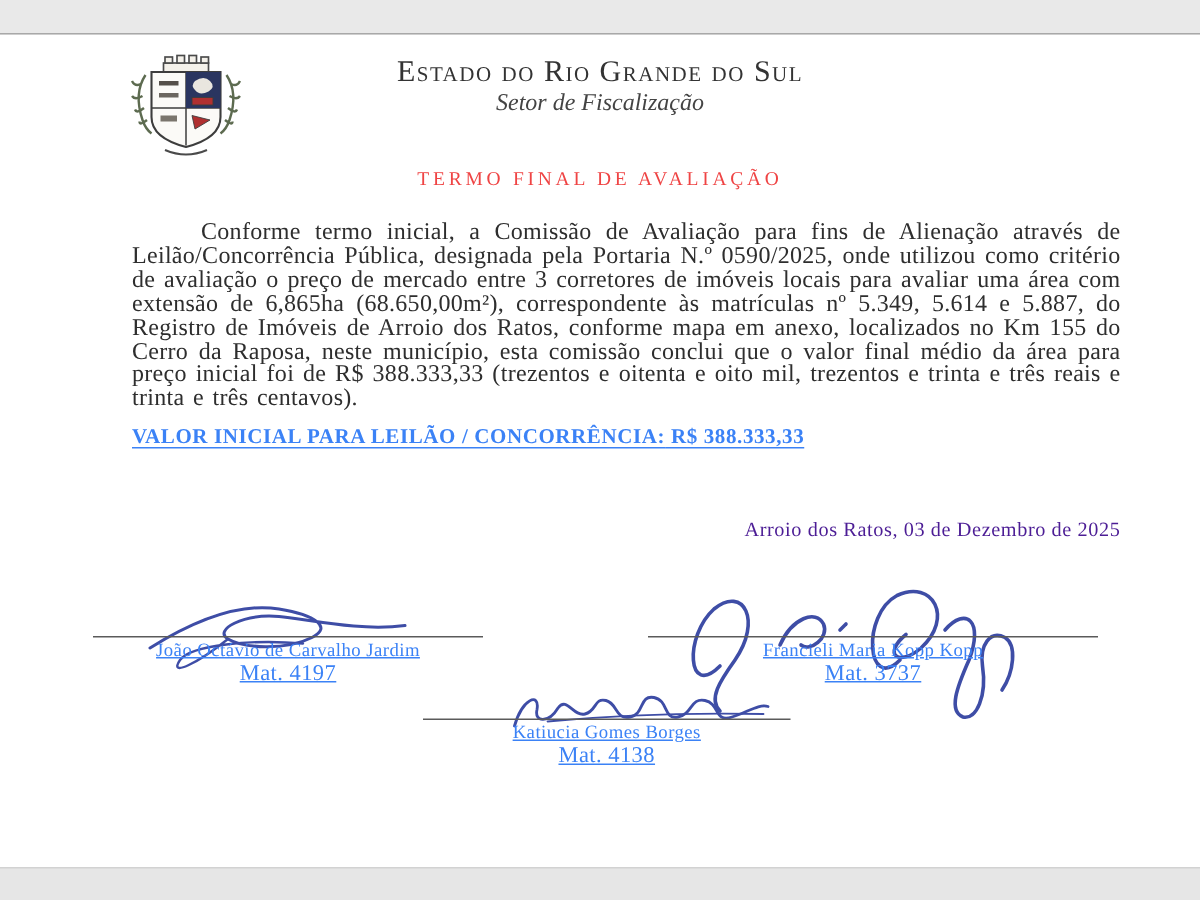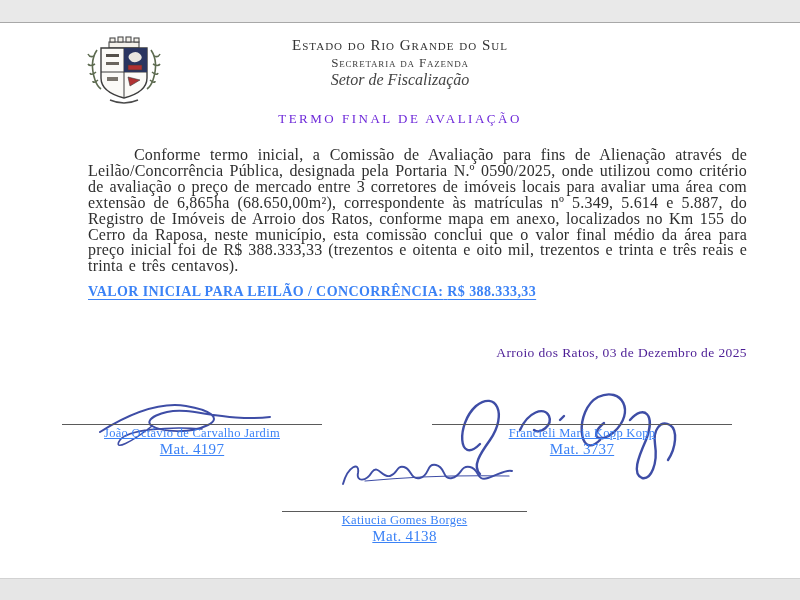--- a/index.html
+++ b/index.html
@@ -17,37 +17,37 @@
   .scan-band-bottom {
     position:absolute; left:0; top:578px; width:800px; height:22px;
     background:#e6e6e6; border-top:1px solid #d2d2d2;
   }
   .doc { position:absolute; left:0; top:0; width:800px; height:600px; }
 
   .crest { position:absolute; left:84px; top:36px; width:80px; height:72px; }
 
   .header-text { position:absolute; left:0; top:37px; width:800px; text-align:center; }
   .hdr-state {
-    font-variant:small-caps; font-size:15px; letter-spacing:1px; color:#333;
+    font-variant:small-caps; font-size:20px; letter-spacing:1px; color:#333;
   }
   .hdr-muni {
     font-weight:bold; font-size:16.5px; letter-spacing:0.6px; color:#1d1d1d;
     margin-top:1px;
   }
   .hdr-dept {
     font-variant:small-caps; font-size:13px; letter-spacing:0.8px; color:#3a3a3a;
     margin-top:1px;
   }
   .hdr-sector {
     font-style:italic; font-size:16px; color:#444; margin-top:0px;
   }
 
   .doc-title {
     position:absolute; left:0; top:111px; width:800px; text-align:center;
-    font-size:13px; letter-spacing:2.5px; color:#6d28d9;
+    font-size:13px; letter-spacing:2.5px; color:#ef4444;
   }
 
   .body-par {
     position:absolute; left:88px; top:147px; width:659px;
     font-size:16px; line-height:15.9px; text-align:justify;
     text-indent:46px; color:#2e2e2e; letter-spacing:0.2px;
     word-spacing:1.5px;
   }
 
   .value-line {
@@ -62,21 +62,21 @@
     position:absolute; right:53px; top:345px;
     font-size:13.5px; color:#4c1d95; letter-spacing:0.4px;
   }
 
   .sig { position:absolute; text-align:center; color:#3b82f6;text-decoration:underline; }
   .sig .rule { border-top:1.3px solid #5a5a5a; height:0; margin-bottom:1px; }
   .sig .sig-name { font-size:12.5px; letter-spacing:0.3px; }
   .sig .sig-mat  { font-size:15px; letter-spacing:0.3px; }
   .sig-left   { left:62px;  top:424px; width:260px; }
   .sig-right  { left:432px; top:424px; width:300px; }
-  .sig-center { left:282px; top:479px; width:245px;margin-top:32px; }
+  .sig-center { left:282px; top:479px; width:245px; }
 
   .sig-stroke { position:absolute; pointer-events:none; }
   .sig-stroke svg { display:block; width:100%; height:100%; }
   .sig-stroke-left   { left:90px;  top:396px; width:190px; height:58px; }
   .sig-stroke-right  { left:448px; top:386px; width:250px; height:96px; }
   .sig-stroke-center { left:337px; top:456px; width:180px; height:34px; }
 </style>
 </head>
 <body>
 
@@ -118,21 +118,20 @@
         <path d="M67 14 q8 12 2 30 q-2 6 -6 9"></path>
         <path d="M70 20 q4 2 6 -2 M69 28 q5 3 7 0 M68 36 q5 4 6 1 M66 44 q5 4 5 1"></path>
       </g>
 
       <path d="M26 64 q14 6 28 0" fill="none" stroke="#4a4a4a" stroke-width="1.4"></path>
     </svg>
   </div>
 
   <div class="header-text">
     <div class="hdr-state">Estado do Rio Grande do Sul</div>
-    <div class="hdr-dept">Secretaria da Fazenda</div>
     <div class="hdr-sector">Setor de Fiscalização</div>
   </div>
 
   <div class="doc-title">TERMO FINAL DE AVALIAÇÃO</div>
 
   <p class="body-par">Conforme termo inicial, a Comissão de Avaliação para fins de Alienação através de Leilão/Concorrência Pública, designada pela Portaria N.º 0590/2025, onde utilizou como critério de avaliação o preço de mercado entre 3 corretores de imóveis locais para avaliar uma área com extensão de 6,865ha (68.650,00m²), correspondente às matrículas nº 5.349, 5.614 e 5.887, do Registro de Imóveis de Arroio dos Ratos, conforme mapa em anexo, localizados no Km 155 do Cerro da Raposa, neste município, esta comissão conclui que o valor final médio da área para preço inicial foi de R$ 388.333,33 (trezentos e oitenta e oito mil, trezentos e trinta e três reais e trinta e três centavos).</p>
 
   <div class="value-line">
     <span>VALOR INICIAL PARA LEILÃO / CONCORRÊNCIA:</span>
     <span>R$ 388.333,33</span>

